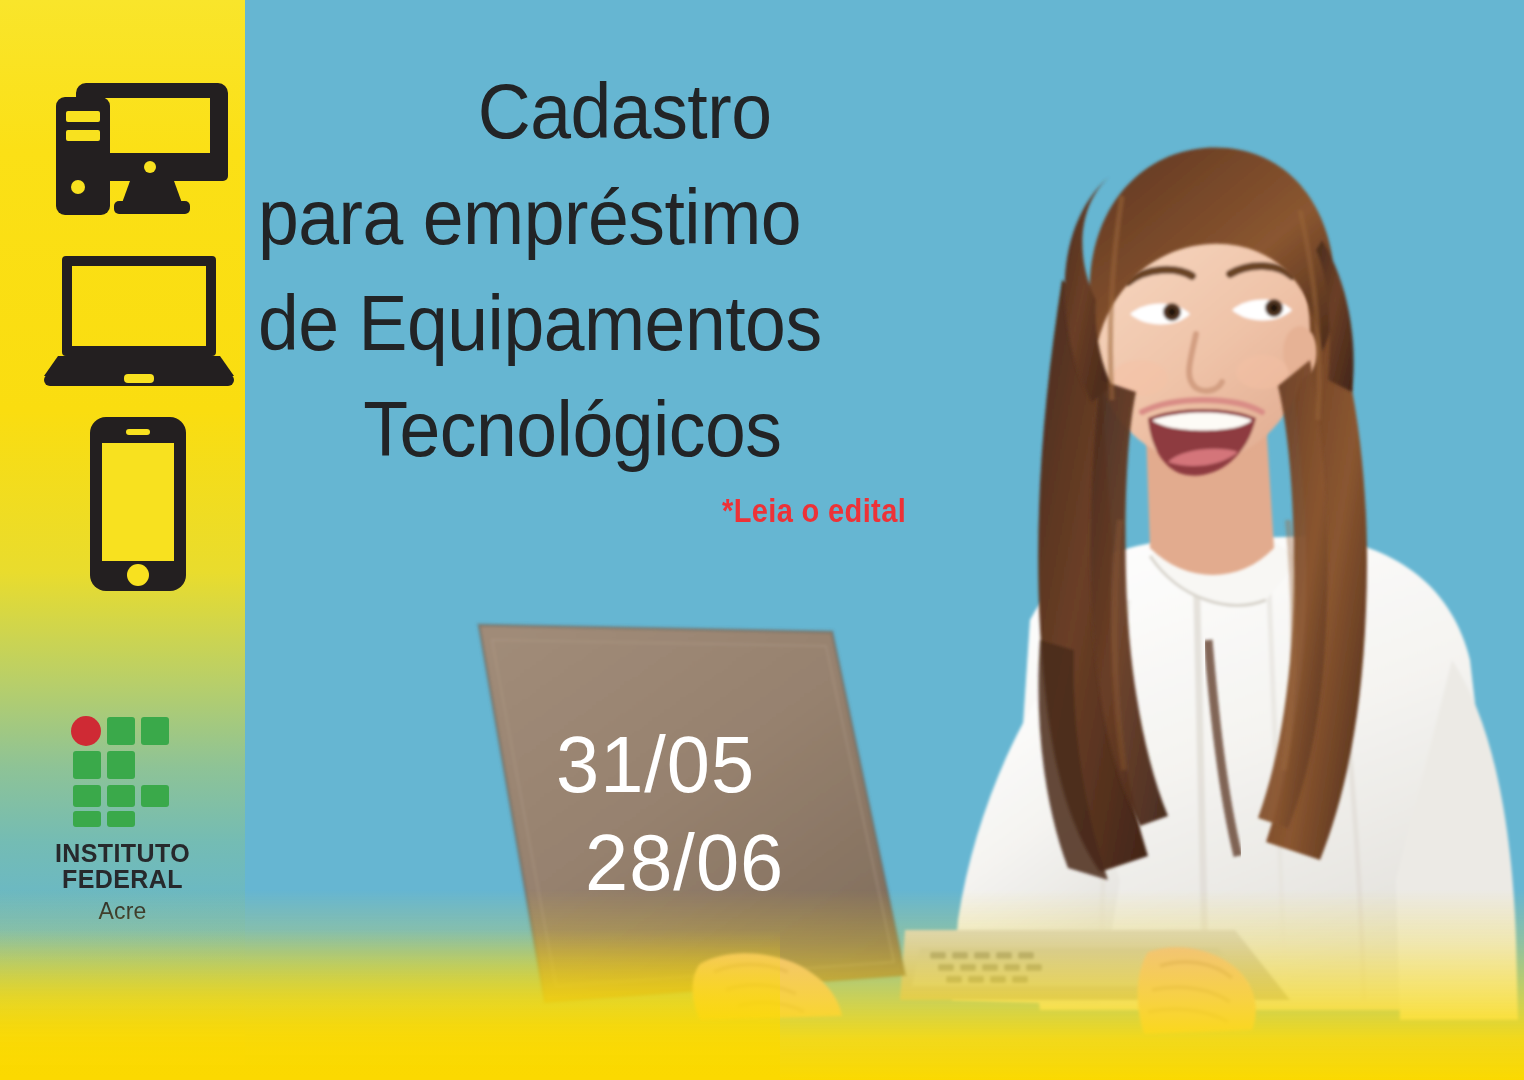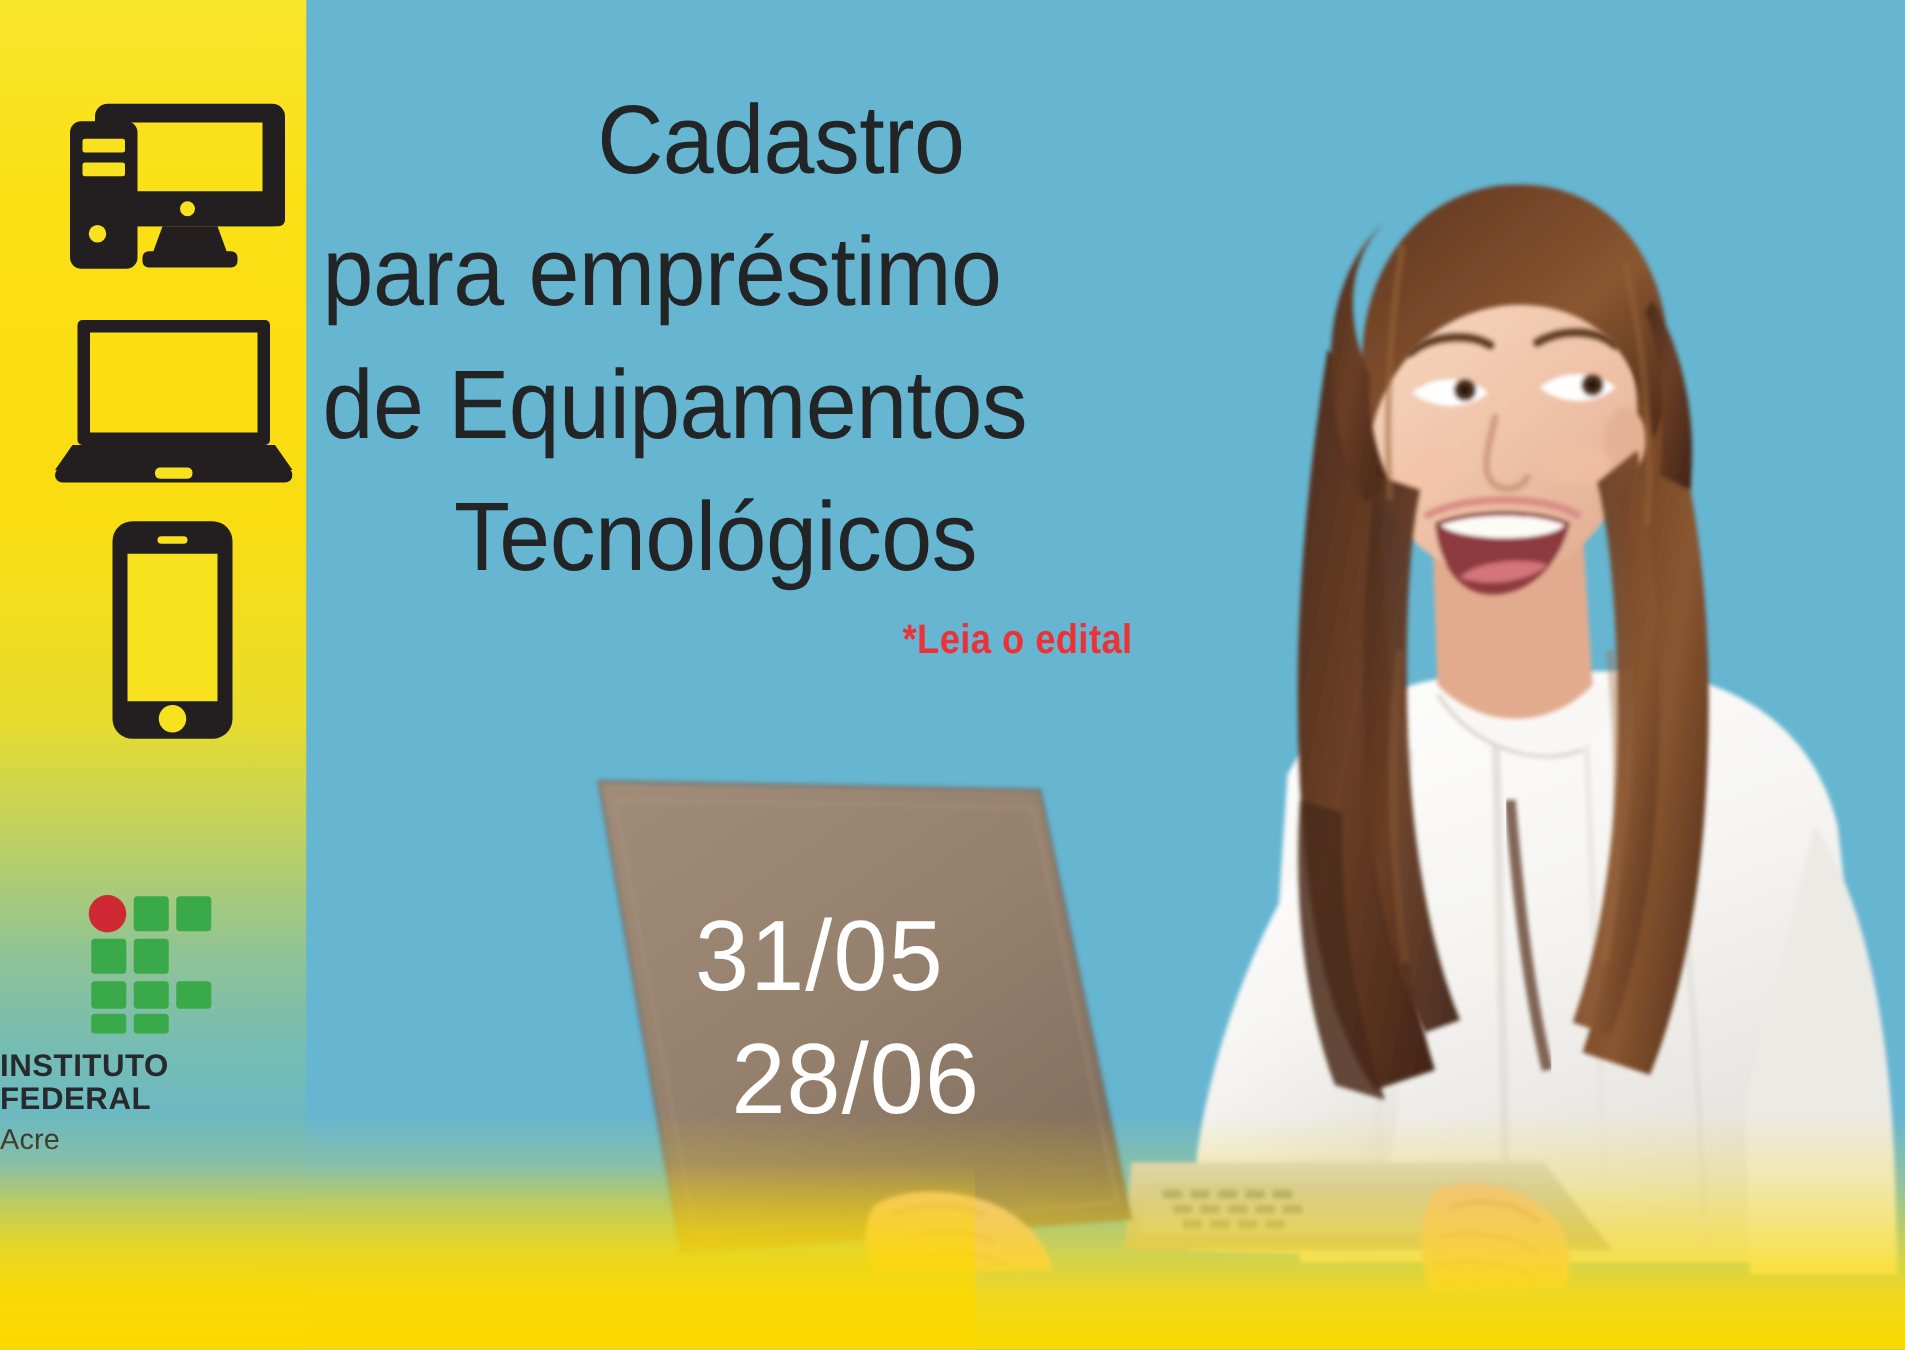--- a/index.html
+++ b/index.html
@@ -88,20 +88,21 @@
   .icon-laptop  { left: 44px;  top: 250px; width: 190px; height: 145px; }
   .icon-phone   { left: 88px;  top: 415px; width: 100px; height: 178px; }
 
   
   .if-logo {
     position: absolute;
     left: 0;
     top: 715px;
     width: 245px;
     z-index: 5;
+    text-align: center;
   }
   .if-mark {
     width: 108px;
     height: 112px;
     margin: 0 auto;
     display: block;
   }
   .if-name {
     margin-top: 14px;
     font-weight: bold;

